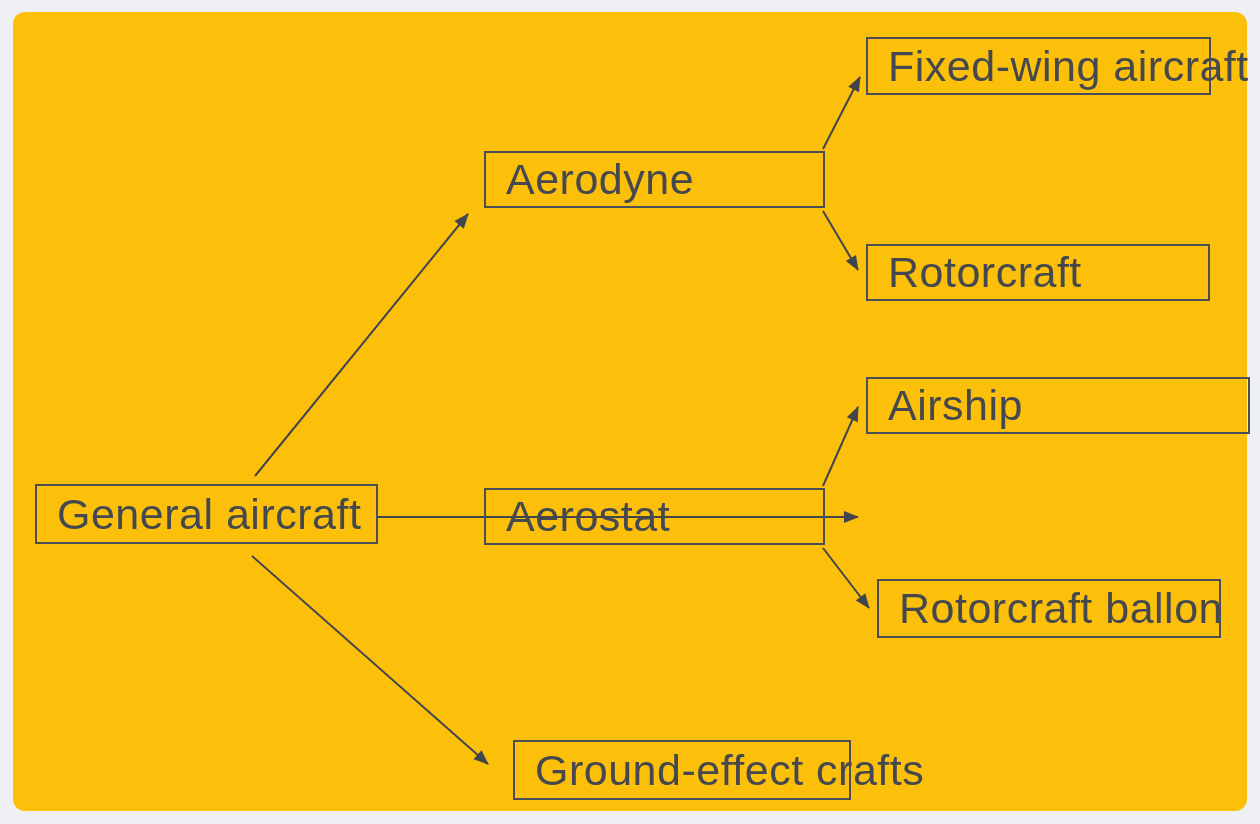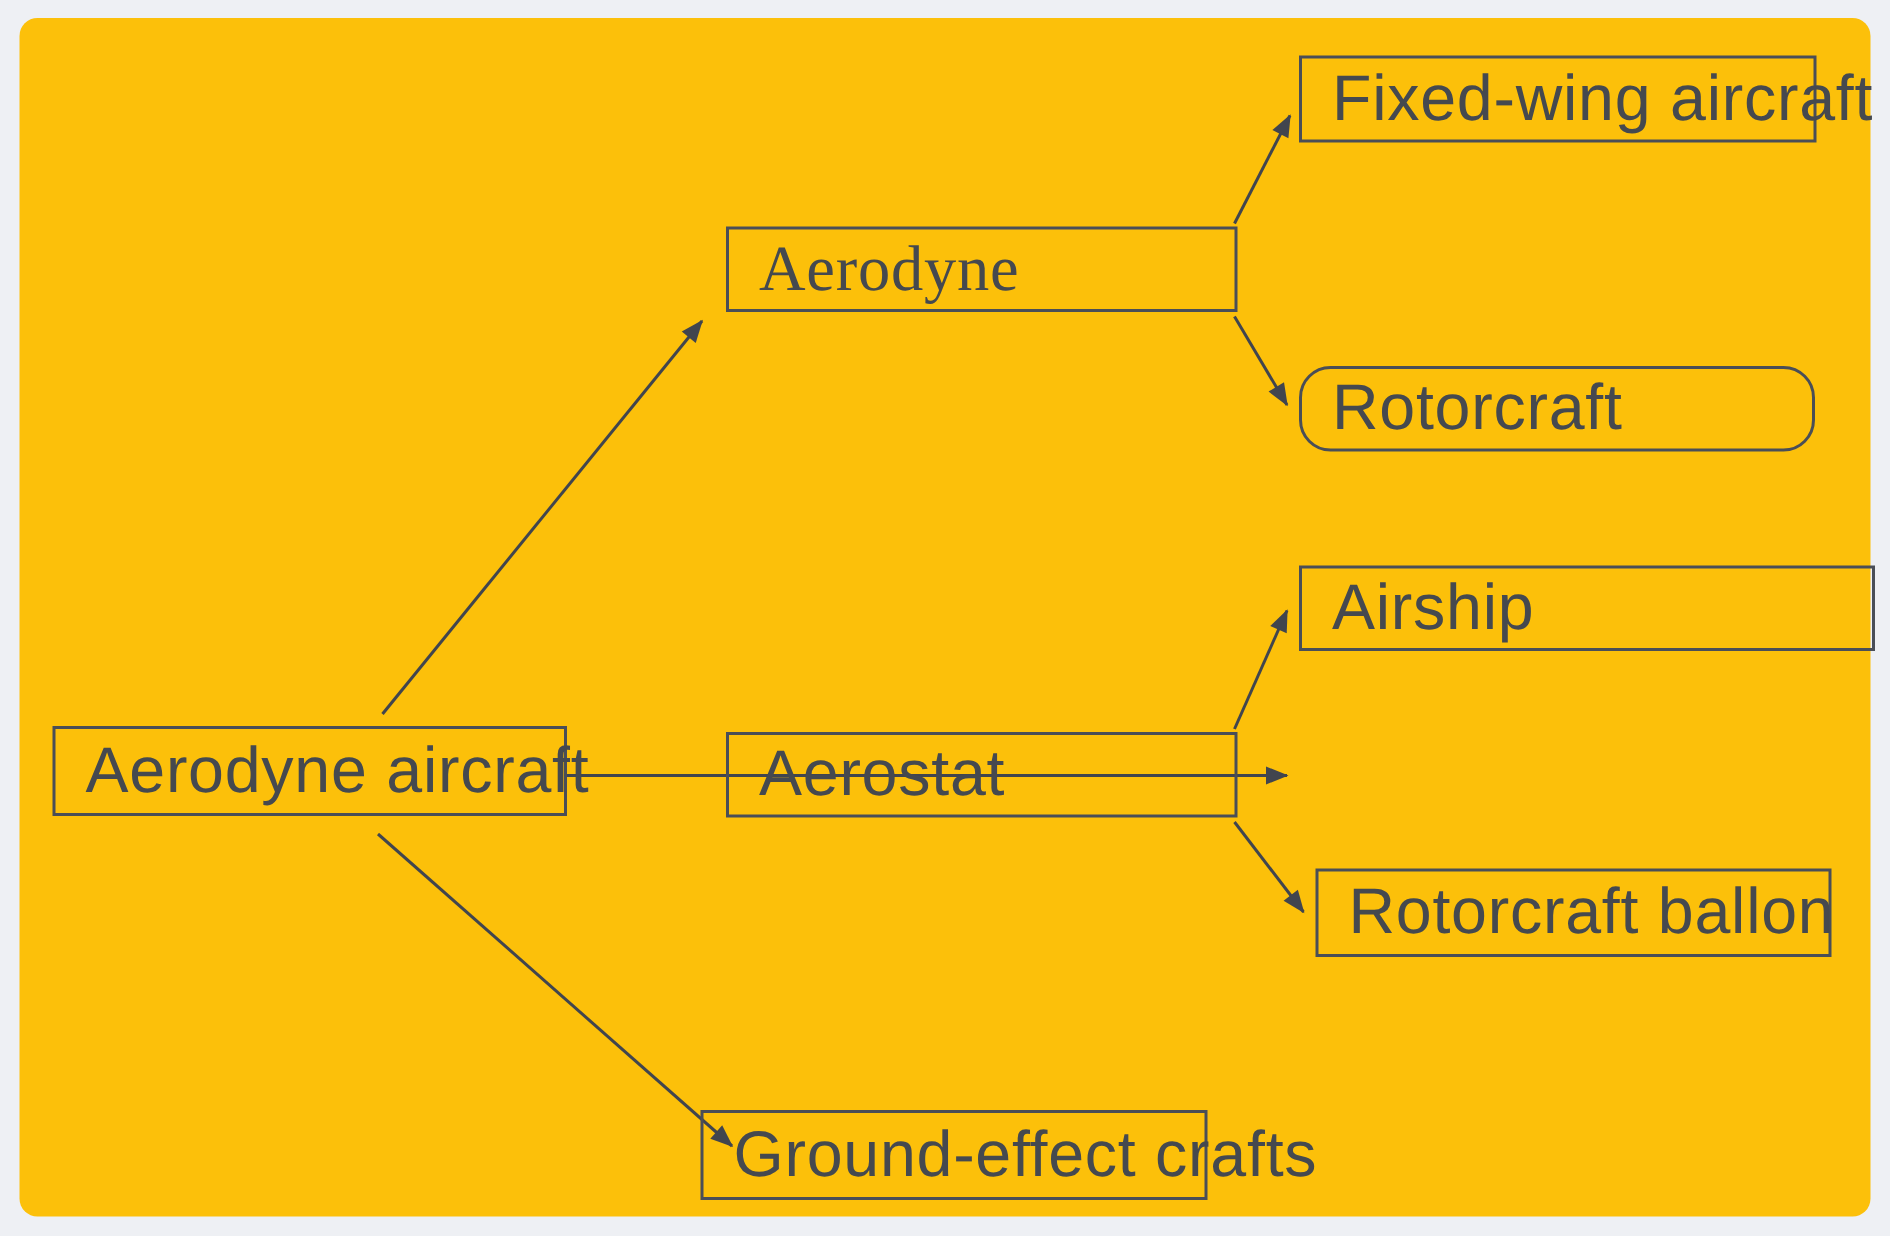--- a/index.html
+++ b/index.html
@@ -38,25 +38,25 @@
     display: flex;
     align-items: center;
     padding-left: 20px;
     color: #45494f;
     font-size: 43px;
     font-weight: 300;
     letter-spacing: 0.5px;
     white-space: nowrap;
   }
   .n-general   { left: 35px;  top: 484px; width: 343px; height: 60px; }
-  .n-aerodyne  { left: 484px; top: 151px; width: 341px; height: 57px; font-family: Liberation Serif, serif; }
+  .n-aerodyne  { left: 484px; top: 151px; width: 341px; height: 57px; }
   .n-aerostat  { left: 484px; top: 488px; width: 341px; height: 57px; align-items: center; }
-  .n-ground    { left: 467px; top: 740px; width: 338px; height: 60px; }
+  .n-ground    { left: 513px; top: 740px; width: 338px; height: 60px; }
   .n-fixedwing { left: 866px; top: 37px;  width: 345px; height: 58px; }
-  .n-rotor     { left: 866px; top: 244px; width: 344px; height: 57px; border-radius: 21px; }
+  .n-rotor     { left: 866px; top: 244px; width: 344px; height: 57px; }
   .n-airship   { left: 866px; top: 377px; width: 384px; height: 57px; }
   .n-ballon    { left: 877px; top: 579px; width: 344px; height: 59px; }
   line.edge {
     stroke: #41454e;
     stroke-width: 2;
   }
 </style>
 </head>
 <body>
 
@@ -71,21 +71,21 @@
   <line class="edge" x1="255" y1="476" x2="468" y2="214" marker-end="url(#arrow)"></line>
   <line class="edge" x1="378" y1="517" x2="858" y2="517" marker-end="url(#arrow)"></line>
   <line class="edge" x1="252" y1="556" x2="488" y2="764" marker-end="url(#arrow)"></line>
   <line class="edge" x1="823" y1="149" x2="860" y2="77" marker-end="url(#arrow)"></line>
   <line class="edge" x1="823" y1="211" x2="858" y2="270" marker-end="url(#arrow)"></line>
   <line class="edge" x1="823" y1="486" x2="858" y2="407" marker-end="url(#arrow)"></line>
   <line class="edge" x1="823" y1="548" x2="869" y2="608" marker-end="url(#arrow)"></line>
 </svg>
 
 <div class="node n-general">
-  <span>Aerodyne aircraft</span>
+  <span>General aircraft</span>
 </div>
 <div class="node n-aerodyne">
   <span>Aerodyne</span>
 </div>
 <div class="node n-aerostat">
   <span>Aerostat</span>
 </div>
 <div class="node n-ground">
   <span>Ground-effect crafts</span>
 </div>

